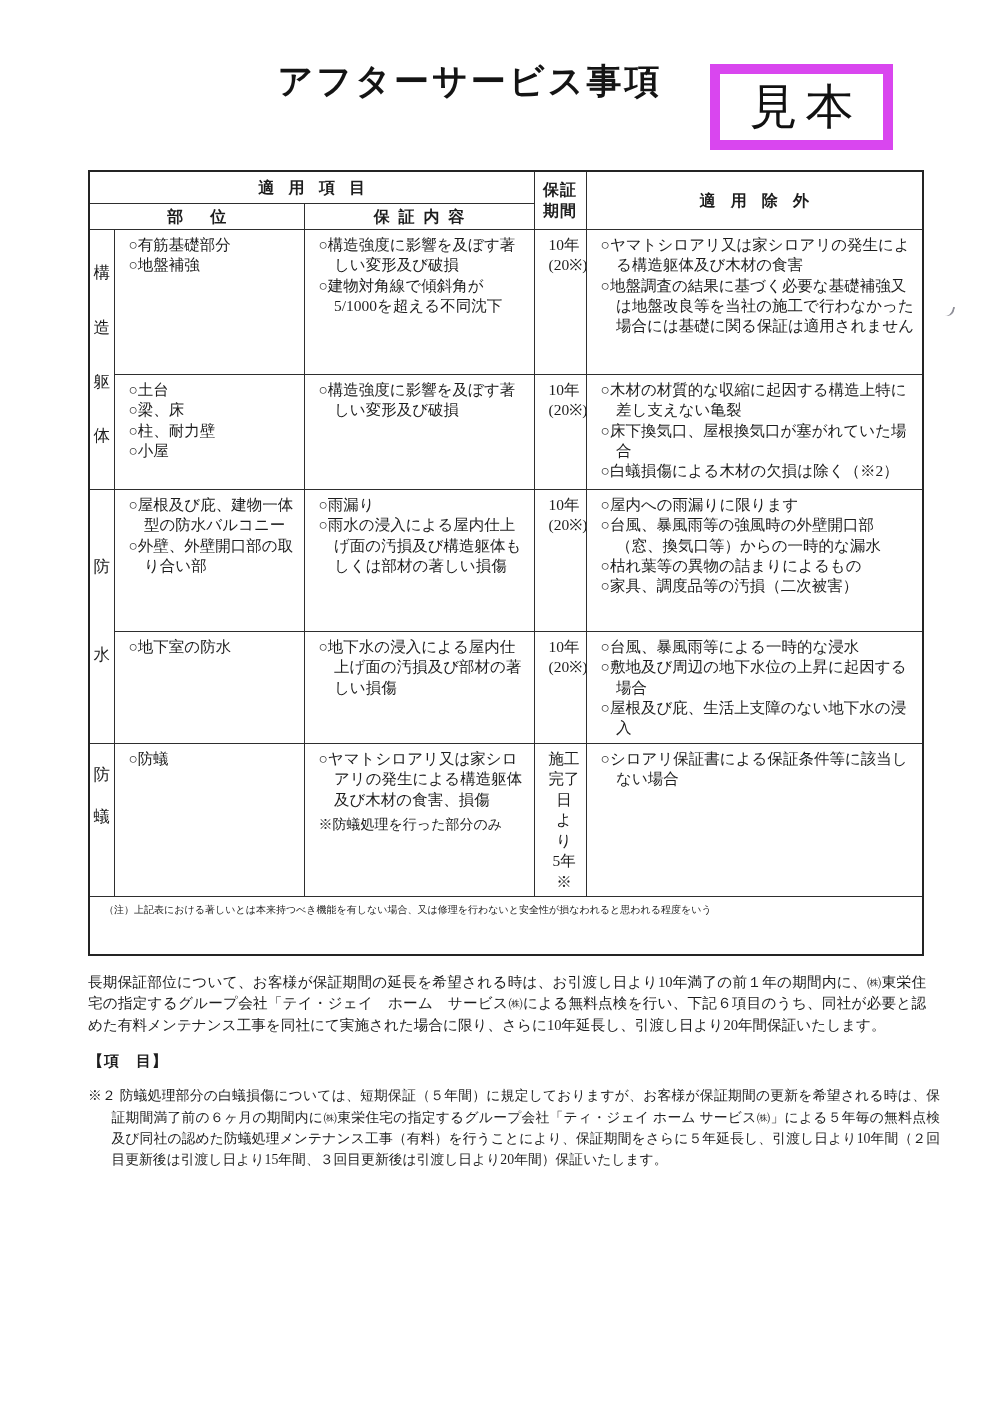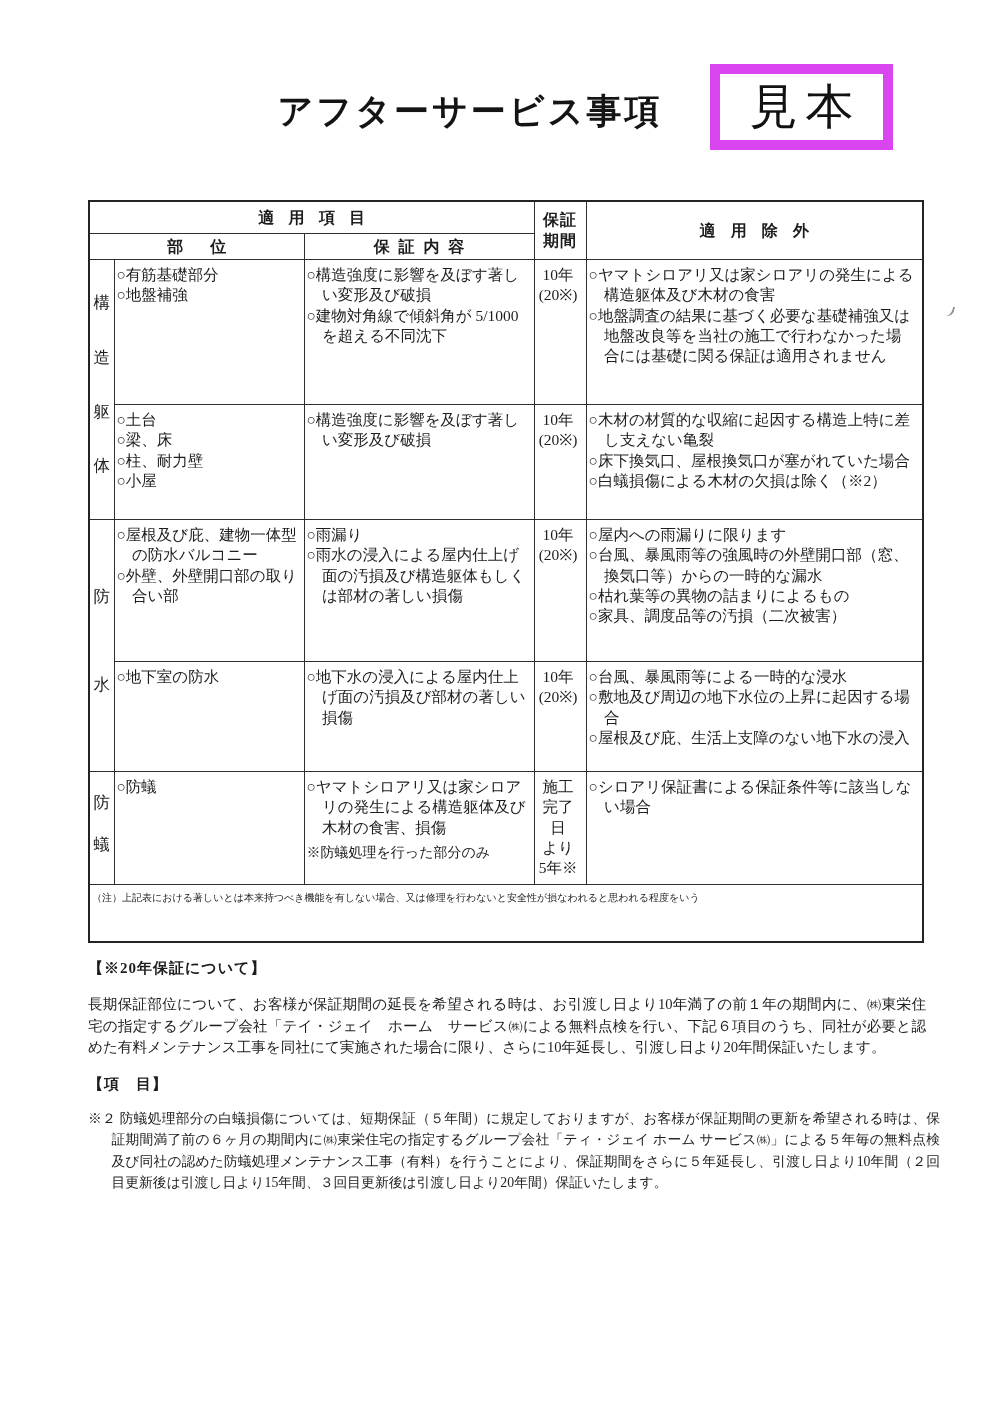--- a/index.html
+++ b/index.html
@@ -6,21 +6,21 @@
   .page{
     position:relative;
     width:1000px;
     height:1413px;
     background:#ffffff;
     color:#1c1c1c;
     font-family:"Liberation Serif","DejaVu Serif",serif;
     overflow:hidden;
   }
   
-  .doc-header{position:relative;height:100px;padding-top:88px;}
+  .doc-header{position:relative;height:100px;padding-top:58px;}
   .title{
     margin:0;
     text-align:center;
     padding-right:60px;
     font-size:35px;
     font-weight:600;
     letter-spacing:3px;
     color:#141414;
   }
   .stamp{
@@ -51,21 +51,21 @@
   
   table.main{
     border-collapse:collapse;
     table-layout:fixed;
     width:834px;
     margin:12px 0 0 88px;
   }
   .main th,.main td{
     border:1px solid #2e2e2e;
     vertical-align:top;
-    padding:5px 6px 4px 2px;
+    padding:5px 6px 4px 14px;
     font-size:15.5px;
     line-height:1.32;
     color:#1d1d1d;
     box-sizing:border-box;
     overflow:hidden;
   }
   .main{border:2px solid #242424;}
   .main th{
     font-weight:600;
     text-align:center;
@@ -306,21 +306,20 @@
 
     <tr class="noter">
       <td colspan="5" class="notecell">
         <div class="notetext">（注）上記表における著しいとは本来持つべき機能を有しない場合、又は修理を行わないと安全性が損なわれると思われる程度をいう</div>
       </td>
     </tr>
   </tbody>
     </table>
 
   <div class="f-sec">
-    <div class="f-head">【※20年保証について】</div>
     <div class="f-body">長期保証部位について、お客様が保証期間の延長を希望される時は、お引渡し日より10年満了の前１年の期間内に、㈱東栄住宅の指定するグループ会社「テイ・ジェイ　ホーム　サービス㈱による無料点検を行い、下記６項目のうち、同社が必要と認めた有料メンテナンス工事を同社にて実施された場合に限り、さらに10年延長し、引渡し日より20年間保証いたします。</div>
   </div>
 
   <div class="f-sec">
     <div class="f-head">【項　目】</div>
   </div>
 
   <div class="note2">※２ 防蟻処理部分の白蟻損傷については、短期保証（５年間）に規定しておりますが、お客様が保証期間の更新を希望される時は、保証期間満了前の６ヶ月の期間内に㈱東栄住宅の指定するグループ会社「ティ・ジェイ ホーム サービス㈱」による５年毎の無料点検及び同社の認めた防蟻処理メンテナンス工事（有料）を行うことにより、保証期間をさらに５年延長し、引渡し日より10年間（２回目更新後は引渡し日より15年間、３回目更新後は引渡し日より20年間）保証いたします。</div>
 
   <div class="speck"></div>

